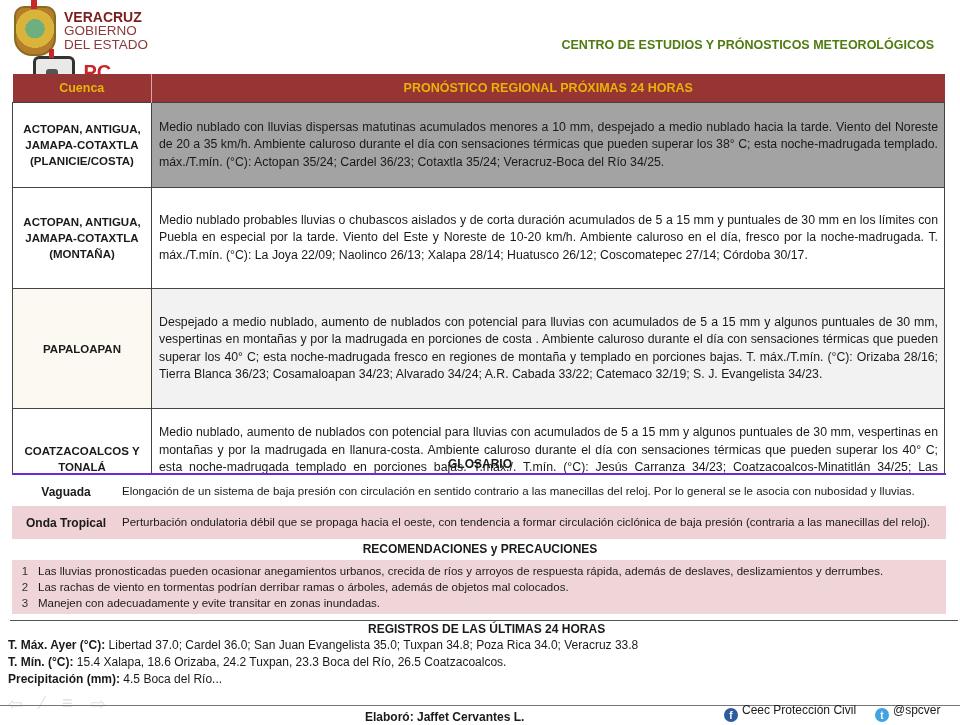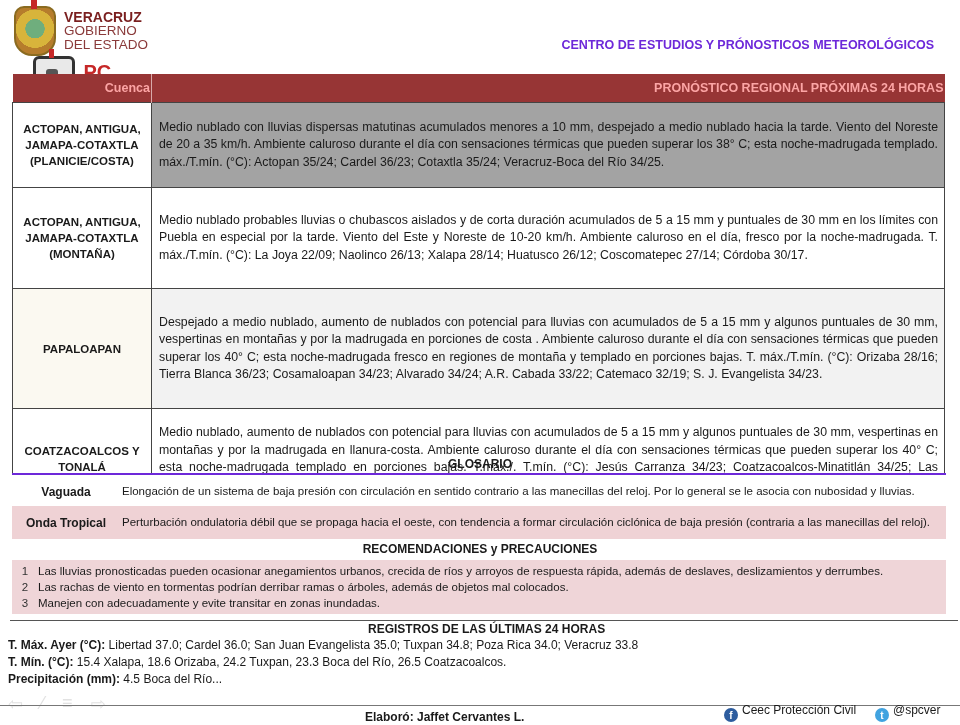--- a/index.html
+++ b/index.html
@@ -17,25 +17,25 @@
   .pc-shield { width:36px; height:44px; border:3px solid #333; border-radius:6px 6px 16px 16px; background:#e9e9e9; position:relative; margin-left:10px; }
   .pc-shield:before { content:""; position:absolute; top:-10px; left:13px; width:5px; height:9px; background:#c62828; }
   .pc-shield:after { content:""; position:absolute; top:10px; left:10px; width:12px; height:18px; background:#555; border-radius:3px; }
   .pc-text { margin-left:8px; }
   .pc-text .big { font-weight:bold; font-size:20px; color:#c62828; line-height:20px; }
   .pc-text .small { font-size:8px; color:#555; line-height:9px; }
   .vera-mark { width:26px; height:26px; background:repeating-linear-gradient(45deg,#d6a64a 0 3px,transparent 3px 6px),repeating-linear-gradient(-45deg,#d6a64a 0 3px,transparent 3px 6px); margin-right:6px; }
   .vera-text .big { font-weight:bold; font-size:17px; color:#9c2a2a; line-height:16px; letter-spacing:0.5px; }
   .vera-text .tag { font-size:5.5px; color:#7a1f1f; margin-top:3px; }
 
-  .center-title { position:absolute; top:38px; right:26px; font-size:12.5px; font-weight:bold; color:#6d28d9; }
+  .center-title { position:absolute; top:38px; right:26px; font-size:12.5px; font-weight:bold; color:#4d7c0f; }
 
   
   .forecast { position:absolute; top:74px; left:12px; width:933px; border-collapse:collapse; font-size:12.3px; }
-  .forecast th { background:#973535; color:#fca5a5; height:26px; font-size:12.5px; font-weight:bold; border-right:1px solid #d9a9a9;text-align:right; }
+  .forecast th { background:#973535; color:#eab308; height:26px; font-size:12.5px; font-weight:bold; border-right:1px solid #d9a9a9; }
   .forecast th:last-child { border-right:none; }
   .forecast td { border:1px solid #444; vertical-align:middle; }
   .forecast td.cuenca { width:130px; text-align:center; font-weight:bold; font-size:11.5px; line-height:16px; padding:7px 4px; }
   .forecast td.desc { padding:6px 6px 6px 7px; text-align:justify; line-height:17.5px; font-size:12.3px; }
   .r1 td { height:70px; background:#ffffff; }
   .r1 td.desc { background:#a3a3a3; }
   .r2 td { height:86px; background:#ffffff; }
   .r3 td { height:105px; }
   .r3 td.cuenca { background:#fbf9f1; }
   .r3 td.desc { background:#f2f2f2; }

